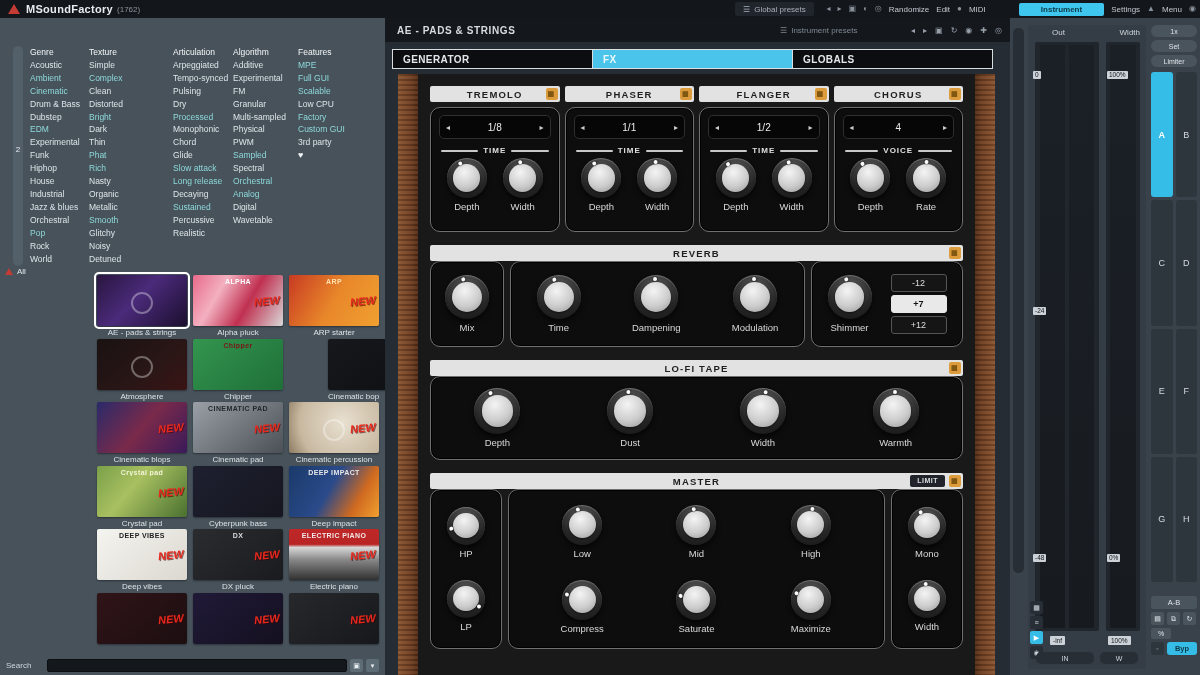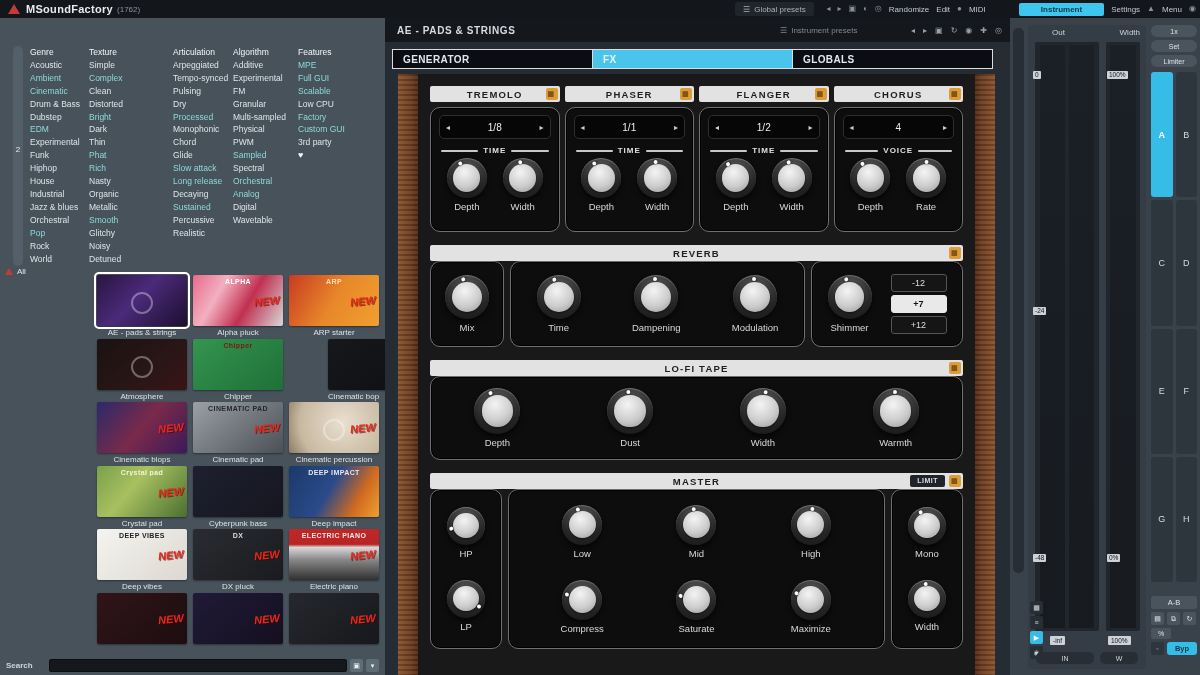--- a/index.html
+++ b/index.html
@@ -35,21 +35,21 @@
   .thumb{width:90px;height:51px;border-radius:2px;position:relative;overflow:hidden;box-shadow:0 1px 2px rgba(0,0,0,.4);}
   .thumb.selected{outline:2px solid #fff;outline-offset:1px;}
   .thumb .art-title{position:absolute;top:3px;left:0;right:0;text-align:center;font-size:7px;font-weight:bold;letter-spacing:.4px;white-space:nowrap;overflow:hidden;}
   .thumb .new-badge{position:absolute;right:3px;top:20px;color:#e8281c;font-weight:bold;font-style:italic;font-size:11px;
     transform:rotate(-6deg);text-shadow:1px 1px 0 rgba(60,0,0,.55);}
   .thumb .deco{position:absolute;left:50%;top:55%;width:22px;height:22px;margin:-11px 0 0 -11px;border-radius:50%;
     border:2px solid rgba(255,255,255,.35);}
   .preset-label{font-size:8px;color:#dbe2e6;text-align:center;margin-top:2px;white-space:nowrap;overflow:hidden;}
   
   #search-row{position:absolute;left:6px;top:641px;width:373px;height:13px;display:flex;align-items:center;}
-  #search-label{color:#cdd5da;font-size:8px;margin-right:16px;font-weight:bold;}
+  #search-label{color:#cdd5da;font-size:8px;margin-right:16px;}
   #search-input{flex:1;height:13px;background:#14181c;border:1px solid #0c0f12;border-radius:2px;color:#dfe5e9;font-size:8px;padding:0 4px;outline:none;}
   .search-mini{width:13px;height:13px;margin-left:3px;background:#5d6c75;border-radius:2px;color:#e8eef0;font-size:7px;
     display:flex;align-items:center;justify-content:center;}
   
   #main-panel{position:absolute;left:385px;top:18px;width:625px;height:657px;background:#262c33;}
   #main-header{position:absolute;left:0;top:0;width:625px;height:24px;background:#14181d;display:flex;align-items:center;}
   #main-title{color:#d6dbe0;font-size:10px;font-weight:bold;letter-spacing:.6px;margin-left:12px;}
   #inst-presets{position:absolute;left:395px;color:#7f8891;font-size:8px;display:flex;gap:4px;align-items:center;}
   #header-icons{position:absolute;right:8px;display:flex;gap:8px;}
   .hd-icon{color:#99a1ab;font-size:8px;}

